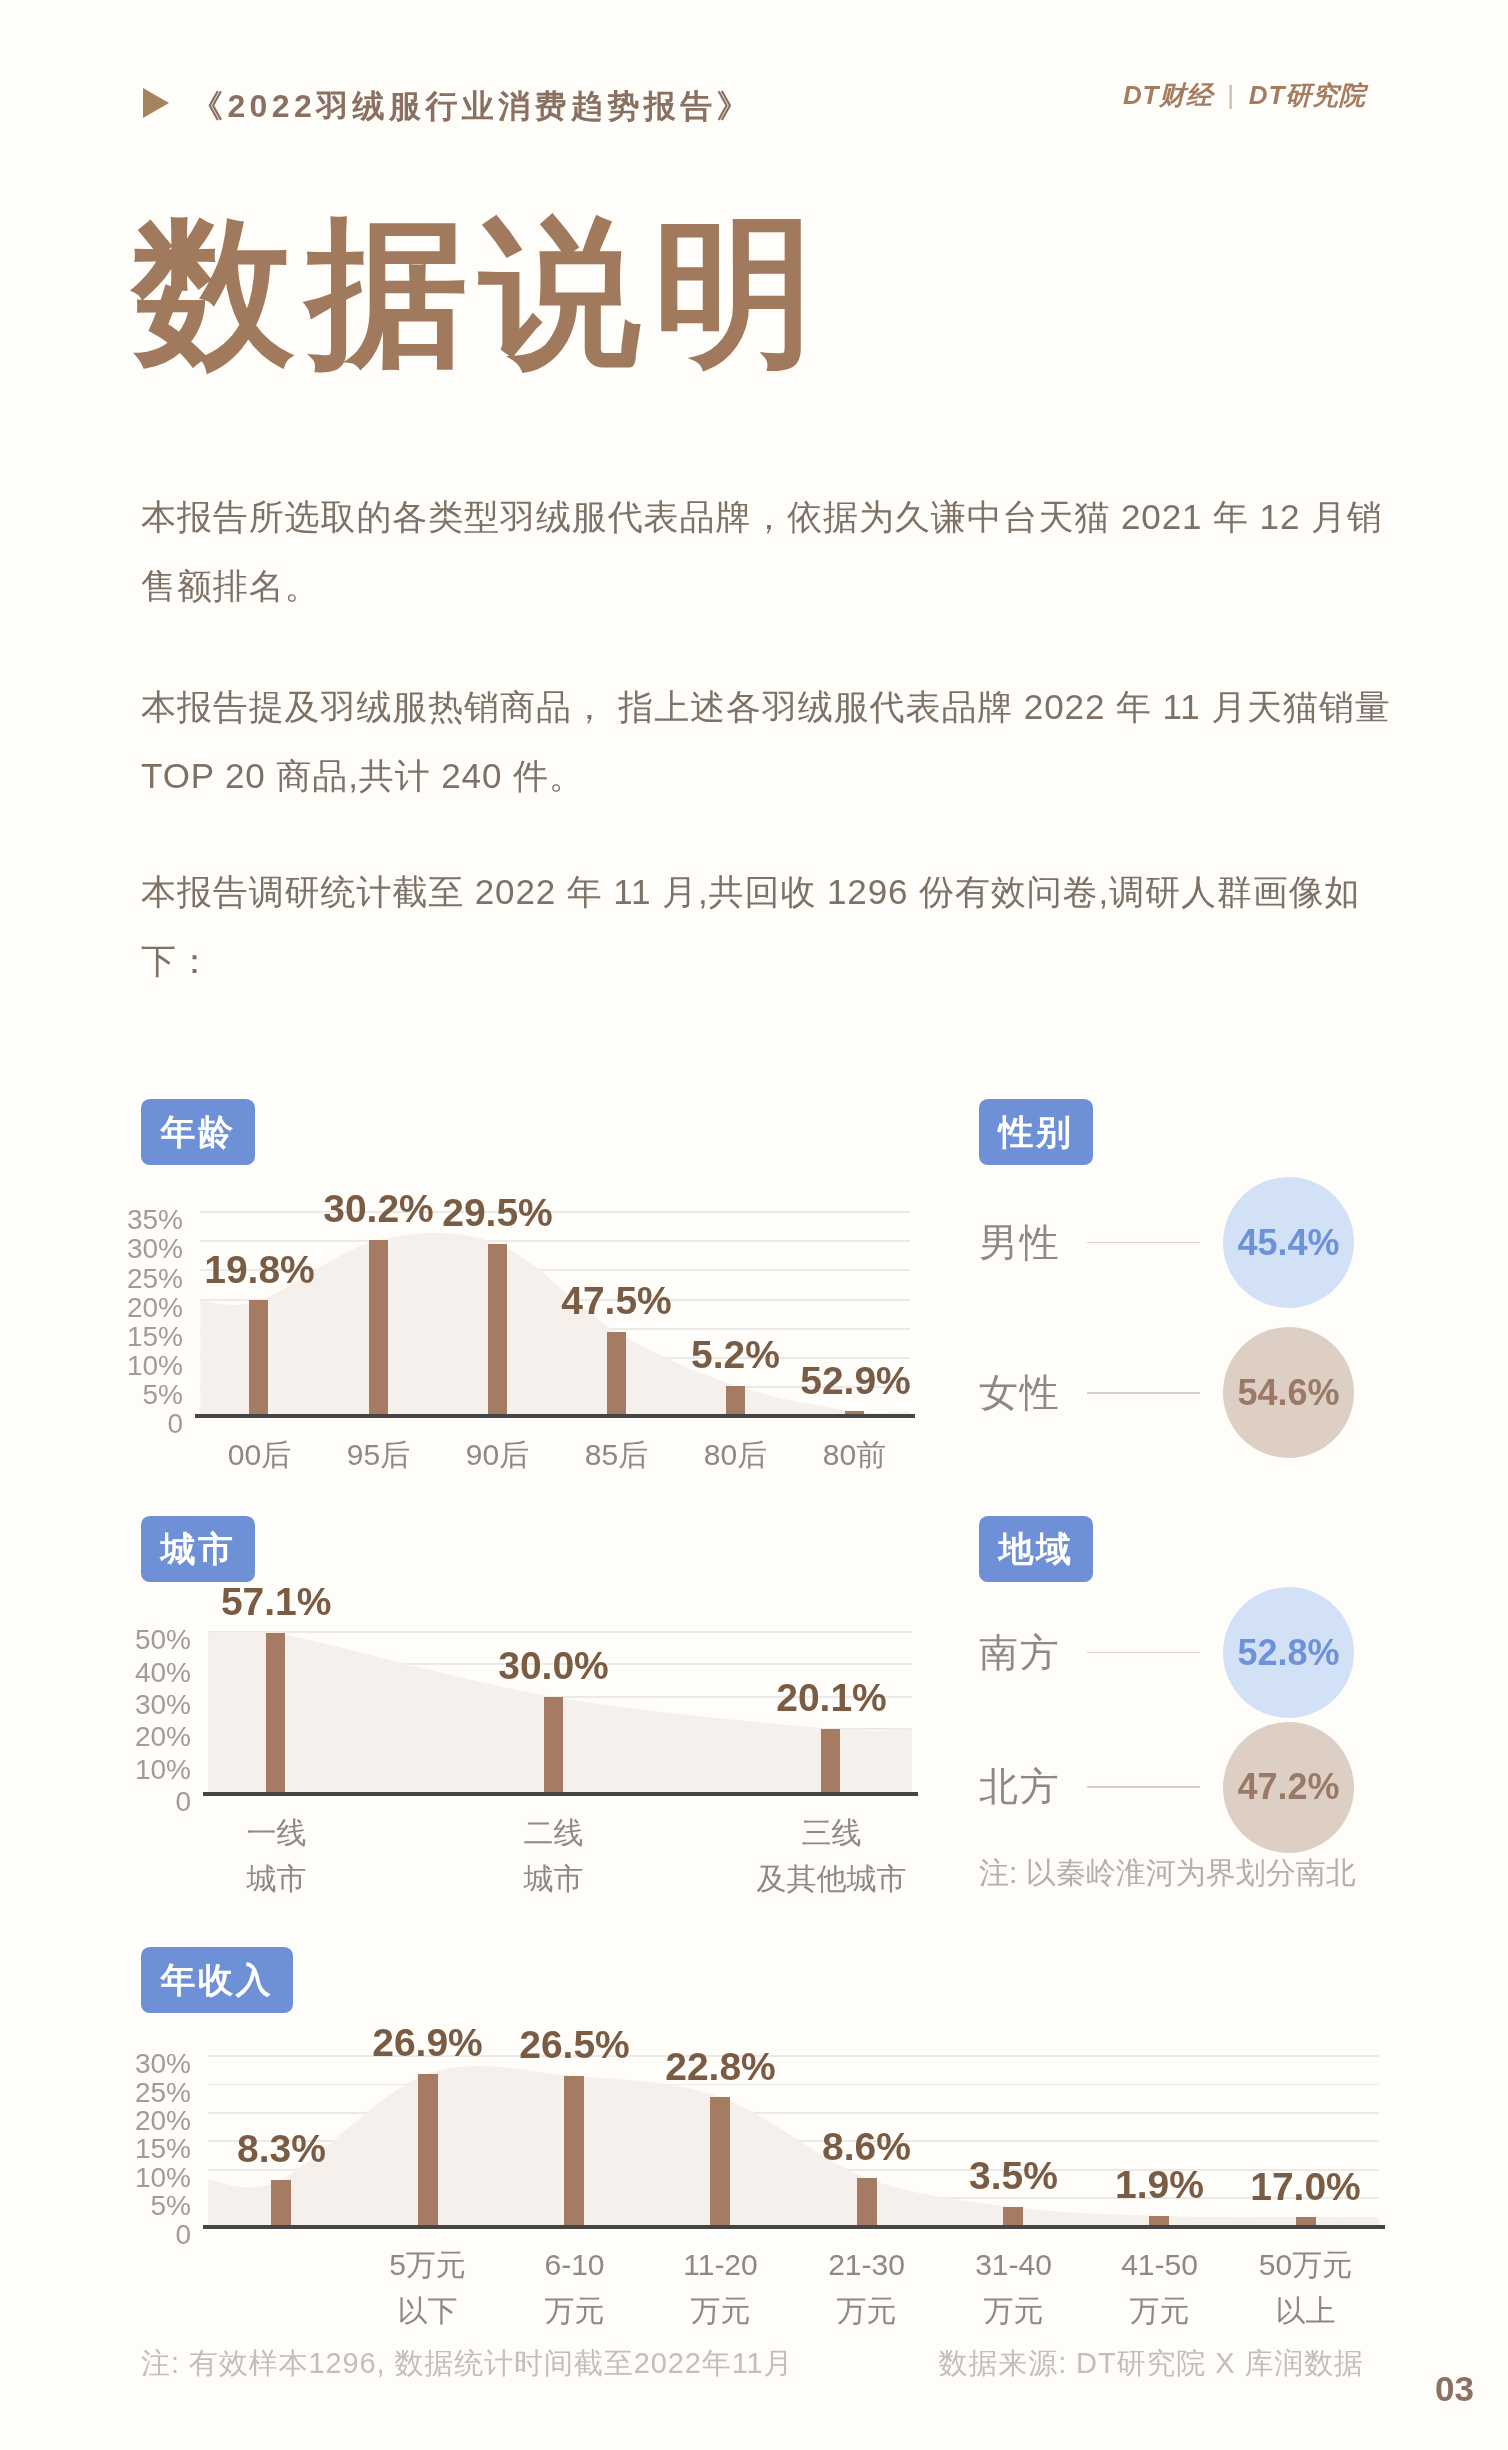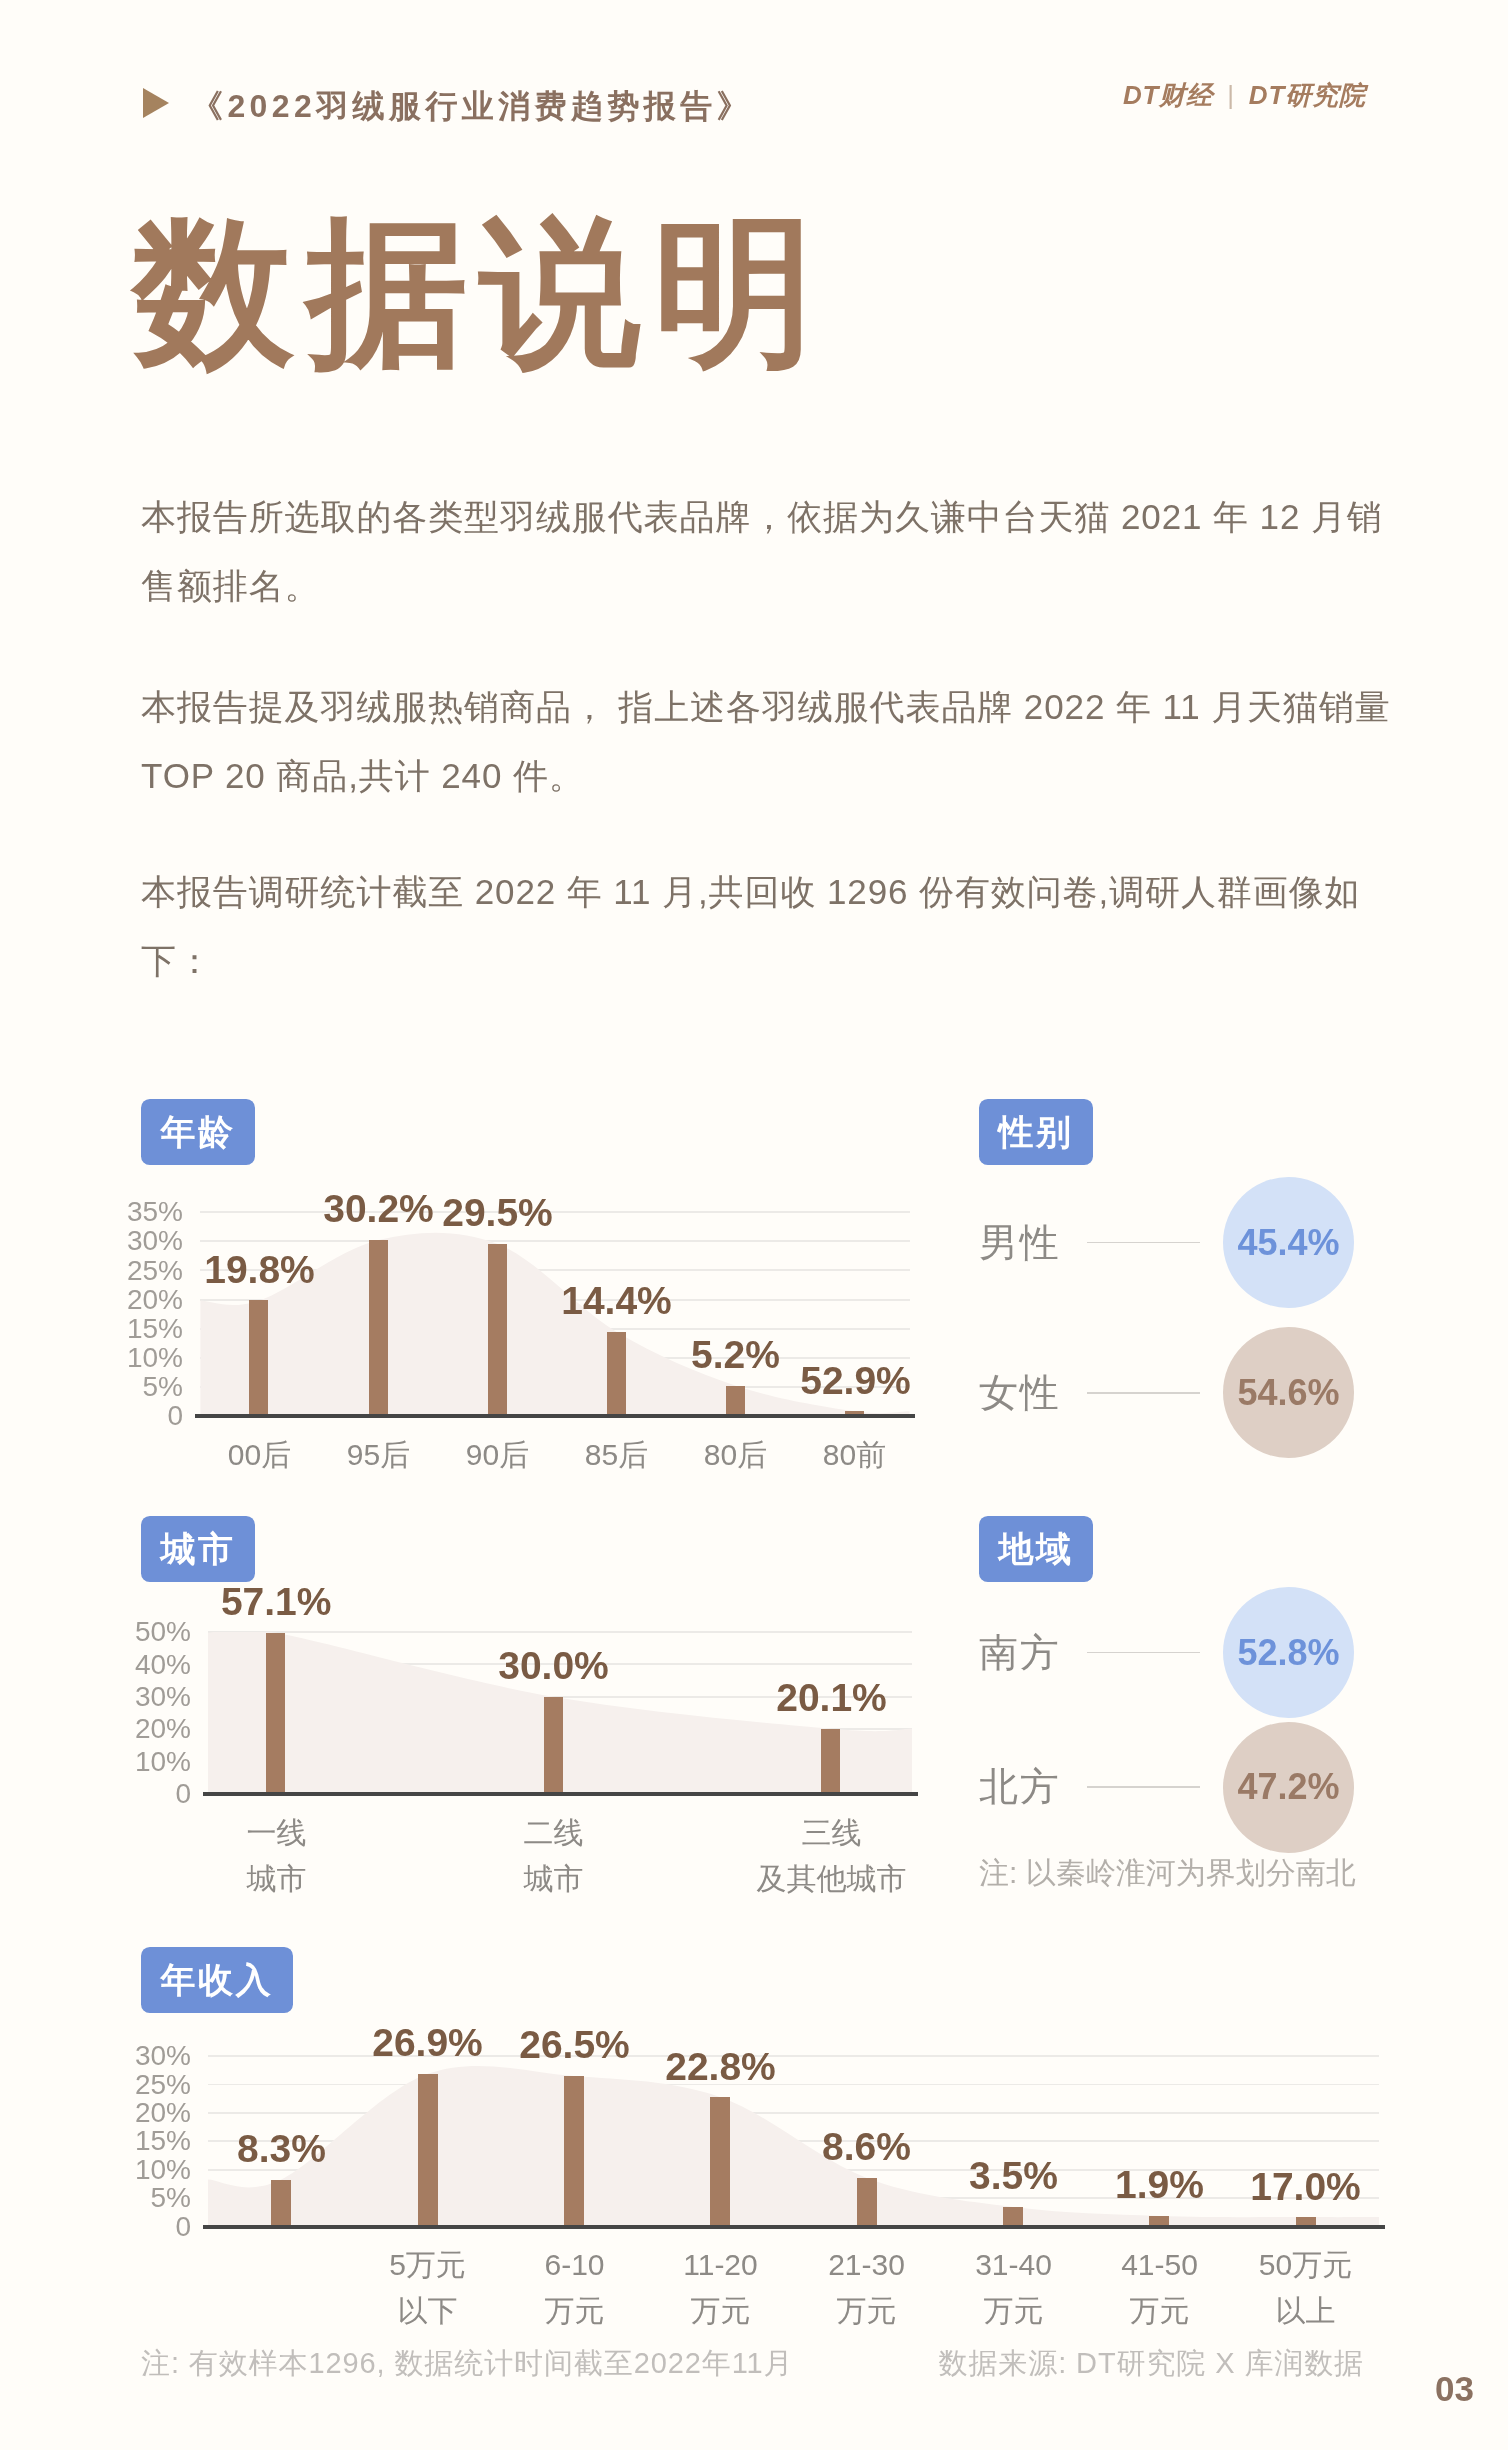--- a/index.html
+++ b/index.html
@@ -32,21 +32,21 @@
   #badge-city{left:141px;top:1516px;}
   #badge-region{left:979px;top:1516px;}
   #badge-income{left:141px;top:1947px;}
 
   
   .barchart{position:absolute;overflow:visible;}
   #chart-age{left:200px;top:1212px;width:710px;height:204px;}
   #chart-city{left:208px;top:1632px;width:704px;height:162px;}
   #chart-income{left:208px;top:2056px;width:1171px;height:171px;}
   .gridline{position:absolute;left:0;width:100%;height:1.8px;background:#eceae7;}
-  .ytick{position:absolute;left:-95px;width:78px;text-align:right;font-size:28px;color:#a09c97;line-height:34px;}
+  .ytick{position:absolute;left:-95px;width:78px;text-align:right;font-size:28px;color:#a09c97;line-height:34px;margin-top:8px;}
   .axisline{position:absolute;left:-5.3px;bottom:-1.8px;height:3.5px;background:#454545;}
   .area-svg{position:absolute;left:0;top:0;}
   .bar{position:absolute;bottom:0;}
   .vlabel{position:absolute;width:177px;text-align:center;font-size:39px;font-weight:bold;color:#7a5b44;}
   .xlabel{position:absolute;width:221px;text-align:center;font-size:30px;color:#8d8a86;line-height:46px;}
 
   
   .circlelist{position:absolute;width:375px;}
   #chart-gender{left:979px;top:1177px;}
   #chart-region{left:979px;top:1587px;}
@@ -111,21 +111,21 @@
       <div class="bar" style="left: 49px; width: 19.4px; height: 116px; background: rgb(165, 124, 97);"></div>
       <div class="vlabel" style="left: -29px; bottom: 124px; color: rgb(122, 91, 68);">19.8%</div>
       <div class="xlabel" style="left: -51px; top: 220px;">00后</div>
       <div class="bar" style="left: 169px; width: 19.4px; height: 176px; background: rgb(165, 124, 97);"></div>
       <div class="vlabel" style="left: 90px; bottom: 185px; color: rgb(122, 91, 68);">30.2%</div>
       <div class="xlabel" style="left: 68px; top: 220px;">95后</div>
       <div class="bar" style="left: 288px; width: 19.4px; height: 172px; background: rgb(165, 124, 97);"></div>
       <div class="vlabel" style="left: 209px; bottom: 181px; color: rgb(122, 91, 68);">29.5%</div>
       <div class="xlabel" style="left: 187px; top: 220px;">90后</div>
       <div class="bar" style="left: 407px; width: 19.4px; height: 84px; background: rgb(165, 124, 97);"></div>
-      <div class="vlabel" style="left: 328px; bottom: 93px; color: rgb(122, 91, 68);">14.4%</div>
+      <div class="vlabel" style="left: 328px; bottom: 93px; color: rgb(122, 91, 68);">47.5%</div>
       <div class="xlabel" style="left: 306px; top: 220px;">85后</div>
       <div class="bar" style="left: 526px; width: 19.4px; height: 30px; background: rgb(165, 124, 97);"></div>
       <div class="vlabel" style="left: 447px; bottom: 39px; color: rgb(122, 91, 68);">5.2%</div>
       <div class="xlabel" style="left: 425px; top: 220px;">80后</div>
       <div class="bar" style="left: 645px; width: 19.4px; height: 4.7px; background: rgb(165, 124, 97);"></div>
       <div class="vlabel" style="left: 567px; bottom: 13.5px; color: rgb(122, 91, 68);">52.9%</div>
       <div class="xlabel" style="left: 544px; top: 220px;">80前</div>
       <div class="axisline" style="width: 720px;"></div>
     </div>
   <div class="circlelist" id="chart-gender">

